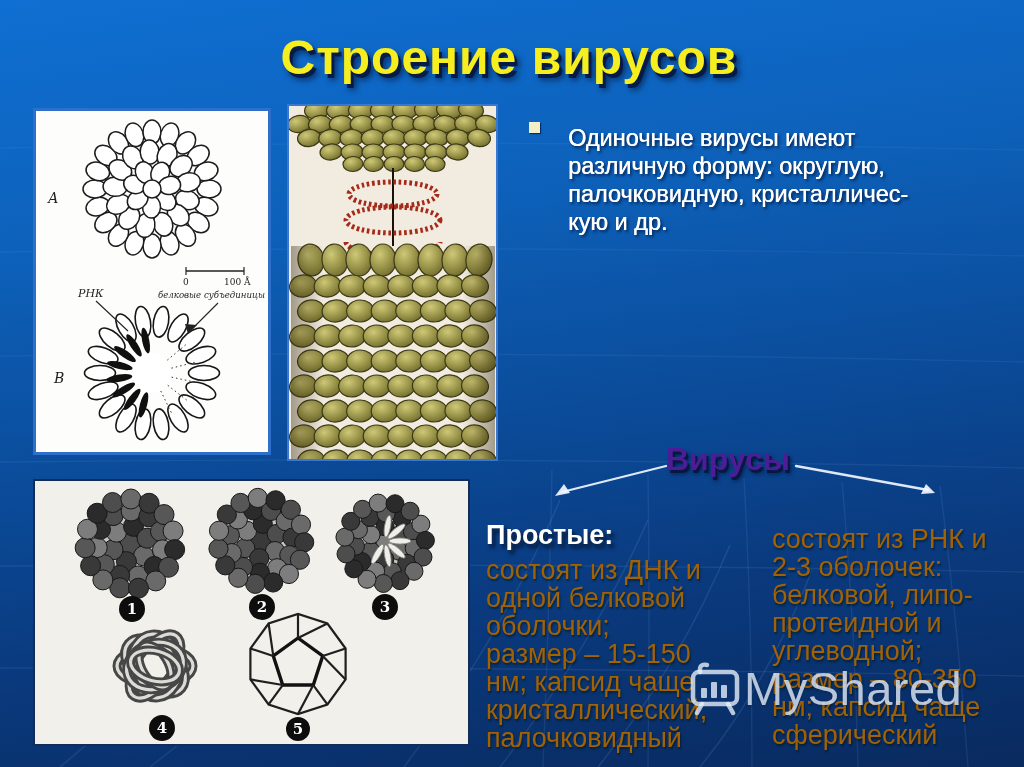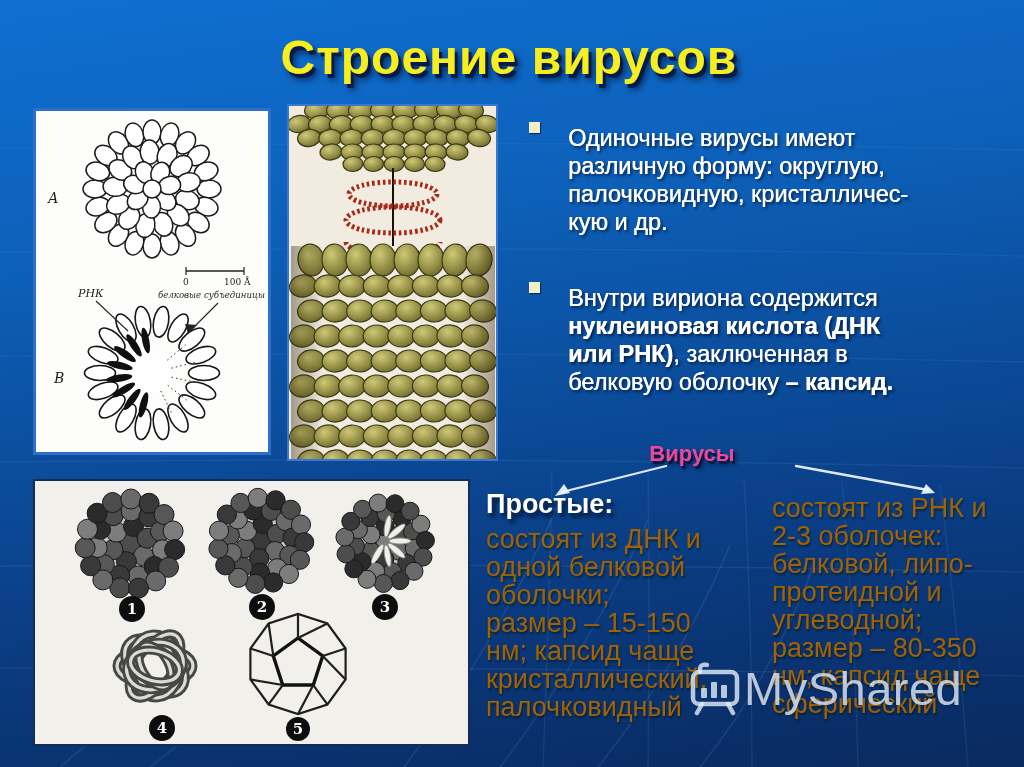--- a/index.html
+++ b/index.html
@@ -18,26 +18,26 @@
   .lineart-panel{left:33px;top:108px;width:232px;height:341px;background:#fdfdfb;border:3px solid #2e6fca;}
   .tmv-panel{left:287px;top:104px;width:207px;height:353px;background:#f2ebdf;border:2px solid #3b77cf;}
   .photo-panel{left:33px;top:479px;width:433px;height:263px;background:#f2f0ea;border:2px solid #14failed;border:2px solid #142c58;}
   .bullets{position:absolute;left:519px;top:112px;width:478px;z-index:2;}
   .bullet{display:flex;align-items:flex-start;margin-bottom:24px;}
   .sq{flex:0 0 auto;width:11px;height:11px;margin:10px 16px 0 10px;background:#f2efc6;box-shadow:1px 1px 1px rgba(0,0,40,.55);}
   .btxt{margin:12px;font-size:23.5px;line-height:28px;color:#ffffff;white-space:pre-line;
         text-shadow:0.4px 0 0 #fff, 2px 2px 3px rgba(4,16,48,.8);}
   .b{font-weight:bold;}
   .root-label{
-    position:absolute;left:612px;top:441px;width:160px;text-align:center;z-index:2;
-    font-size:22px;font-weight:bold;color:#ec4899;
+    position:absolute;left:648px;top:441px;width:160px;text-align:center;z-index:2;
+    font-size:32px;font-weight:bold;color:#4c1d95;
     text-shadow:2px 3px 0 rgba(8,20,60,.85), 3px 4px 4px rgba(0,0,25,.55);
   }
   .arrows{position:absolute;left:480px;top:436px;z-index:2;}
-  .col{position:absolute;z-index:2;width:280px;}
+  .col{position:absolute;z-index:2;width:280px;margin-top:31px;}
   .col-simple{left:486px;top:489px;}
   .col-complex{left:772px;top:489px;width:250px;}
   .col-h{font-size:27px;font-weight:bold;}
   .simple-h{color:#ffffff;text-shadow:2.5px 3px 0 #0a2a58, 3px 4px 4px rgba(3,12,40,.9);}
   .complex-h{color:#e8914e;text-shadow:2.5px 3px 0 #0a2a58, 3px 4px 4px rgba(3,12,40,.9);}
   .col-b{margin-top:5px;font-size:27px;line-height:28px;color:#a16207;white-space:pre-line;
          text-shadow:1px 2px 2px rgba(0,20,8,.55);}
   .watermark{position:absolute;left:688px;top:660px;display:flex;align-items:center;gap:2px;z-index:5;
              color:rgba(228,238,250,.8);}
   .wm-text{font-size:47px;letter-spacing:.5px;text-shadow:0 1px 3px rgba(10,20,40,.35);}
@@ -300,27 +300,20 @@
   </svg>
 </div>
 
 <div class="bullets">
   <div class="bullet">
     <span class="sq"></span>
     <p class="btxt"><span>Одиночные вирусы имеют
 различную форму: округлую,
 палочковидную, кристалличес-
 кую и др.</span></p>
-  </div>
-  <div class="bullet">
-    <span class="sq"></span>
-    <p class="btxt"><span>Внутри вириона содержится
-</span><span class="b">нуклеиновая кислота (ДНК
-или РНК)</span><span>, заключенная в
-белковую оболочку </span><span class="b">– капсид.</span></p>
   </div>
 </div>
 
 <div class="root-label">Вирусы</div>
 <svg class="arrows" width="540" height="74" viewBox="0 0 540 74">
   <g stroke="#f2f7ff" stroke-width="2.3" stroke-linecap="round" opacity=".92">
     <line x1="186" y1="30" x2="82" y2="56"></line>
     <line x1="316" y1="30" x2="448" y2="54"></line>
   </g>
   <polygon points="75,60 90,57 84,48" fill="#f2f7ff" opacity=".92"></polygon>

